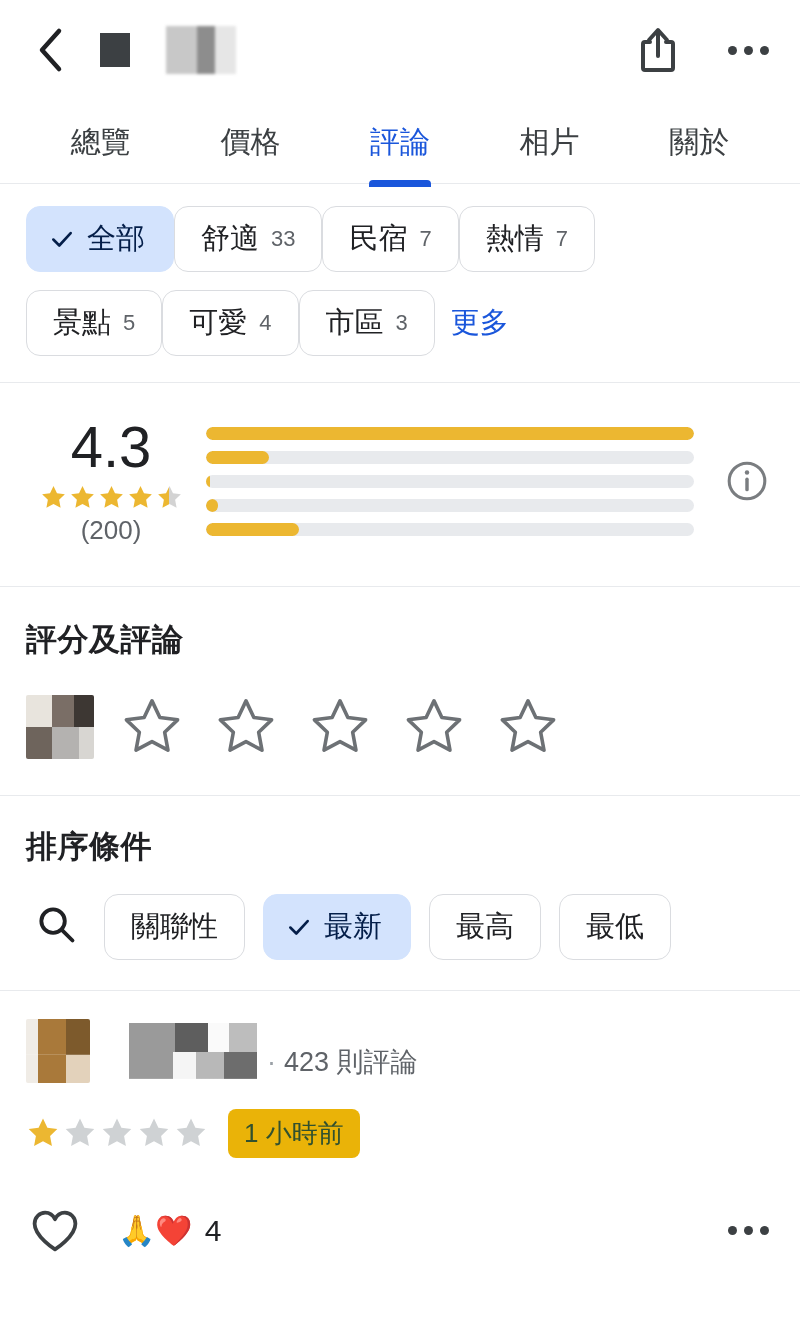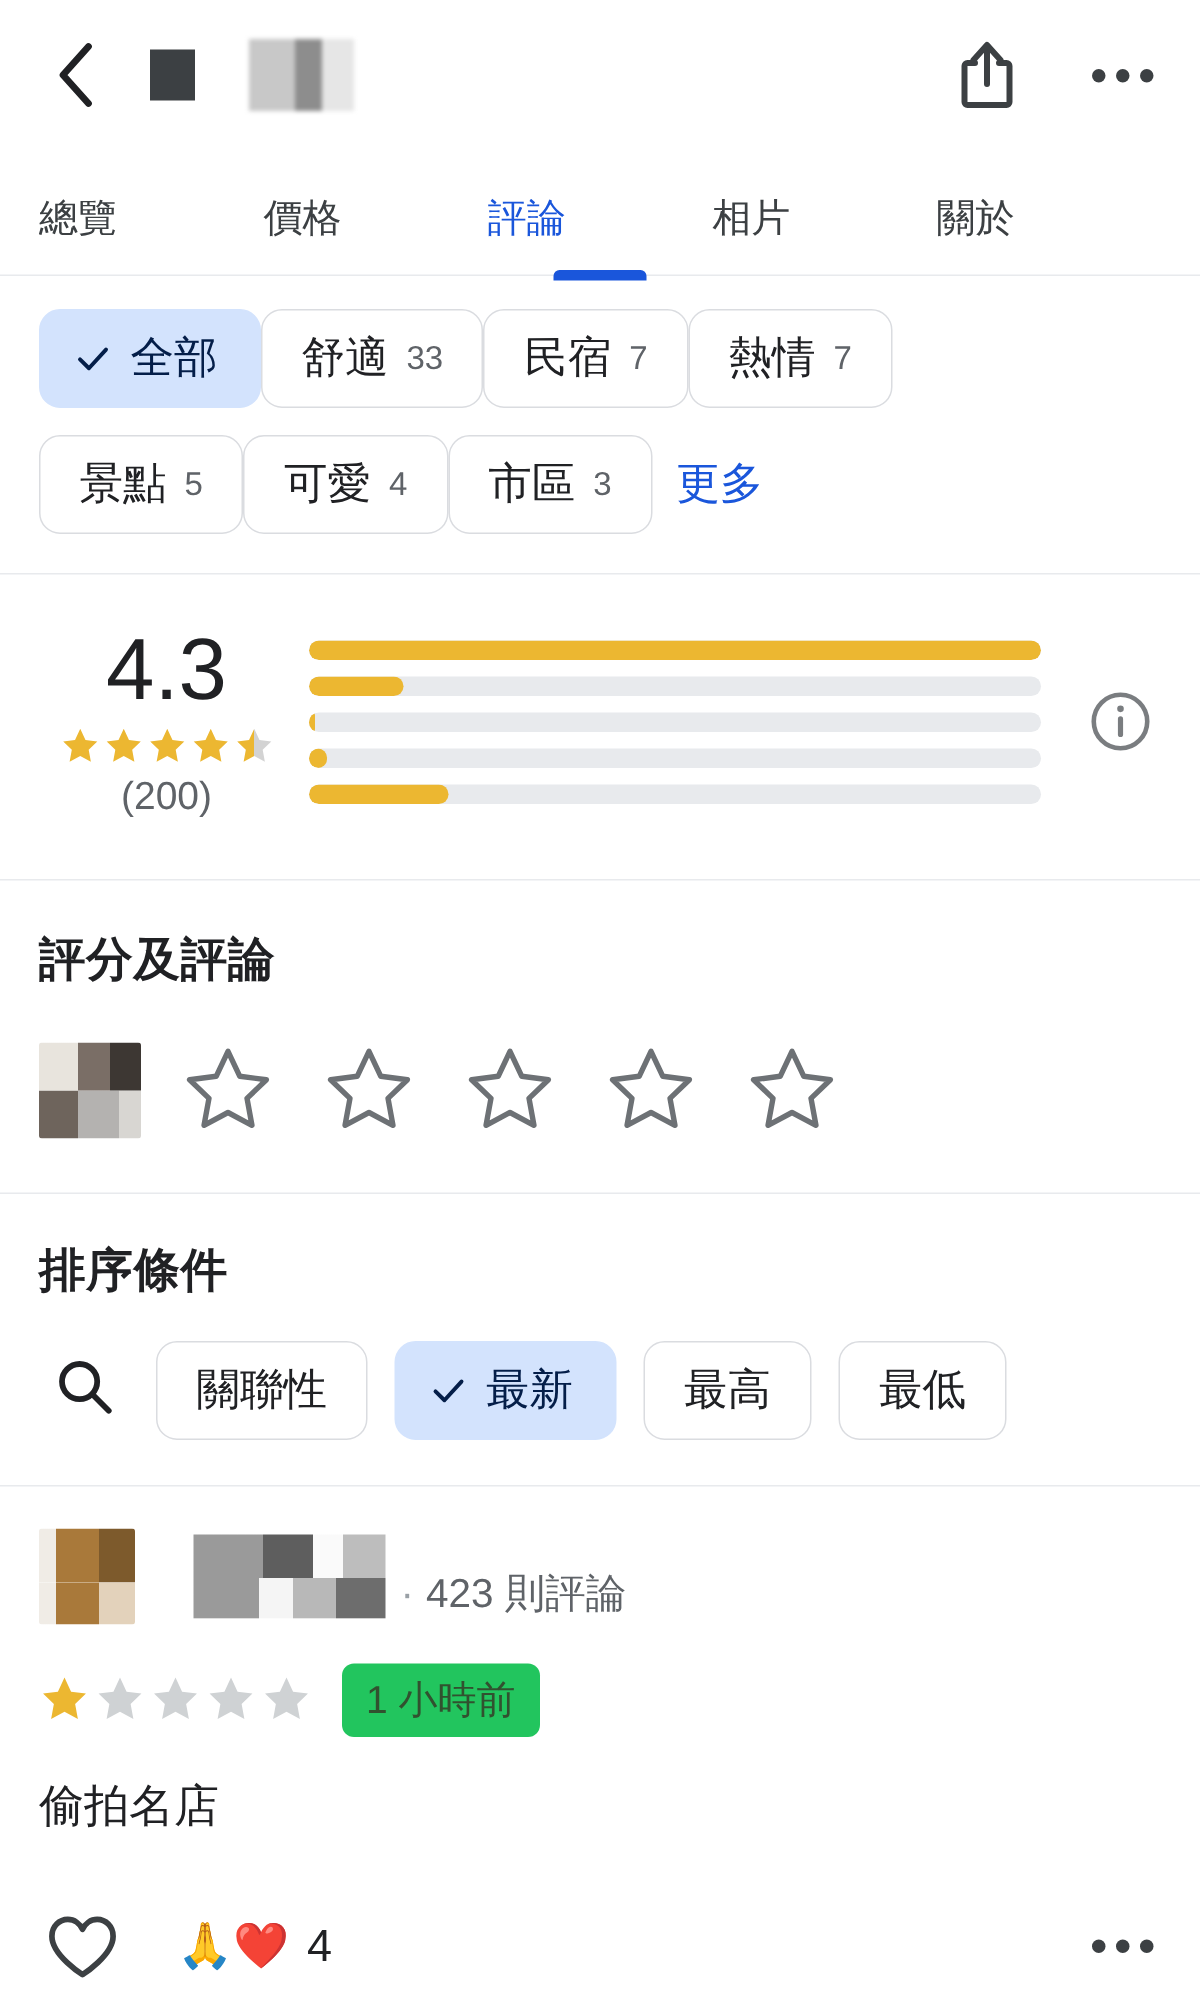--- a/index.html
+++ b/index.html
@@ -64,21 +64,22 @@
   
   .tabs {
     display: flex; align-items: flex-end;
     height: 84px;
     padding: 0 26px;
     border-bottom: 1px solid #e8eaed;
     position: relative;
   }
   .tab {
     flex: 1 1 0;
-    font-size: 26px;
+    text-align: center;
+    font-size: 30px;
     color: #3c4043;
     padding-bottom: 20px;
     position: relative;
     white-space: nowrap;
   }
   .tab.active { color: #1a56db; font-weight: 500; }
   .tab.active::after {
     content: "";
     position: absolute;
     left: 50%; transform: translateX(-50%);
@@ -181,21 +182,21 @@
     filter: blur(0.4px);
   }
   .rev-sub {
     font-size: 27px; color: #5f6368; white-space: nowrap; margin-left: 10px;
     position: relative; top: 11px;
   }
   .rev-sub .sep { color: #9aa0a6; margin-right: 8px; }
   .rev-rating { display: flex; align-items: center; gap: 20px; margin-top: 26px; }
   .rev-stars { display: flex; gap: 3px; }
   .time-badge {
-    background: #22c55e; color: #31512f;
+    background: #eab308; color: #31512f;
     font-size: 26px;
     padding: 7px 16px; border-radius: 8px;
     white-space: nowrap;
   }
   .rev-text { font-size: 30px; color: #202124; margin-top: 26px; }
   .rev-actions {
     display: flex; align-items: center;
     margin-top: 44px;
     padding-bottom: 20px;
   }
@@ -420,21 +421,20 @@
         <svg width="34" height="34" viewBox="0 0 24 24">
             <path d="M12 1.7l3.1 6.6 7 .9-5.1 4.9 1.3 7.1L12 17.8l-6.3 3.4 1.3-7.1L1.9 9.2l7-.9z" fill="#cfd2d4"></path>
           </svg>
         <svg width="34" height="34" viewBox="0 0 24 24">
             <path d="M12 1.7l3.1 6.6 7 .9-5.1 4.9 1.3 7.1L12 17.8l-6.3 3.4 1.3-7.1L1.9 9.2l7-.9z" fill="#cfd2d4"></path>
           </svg>
       </div>
       <div class="time-badge">1 小時前</div>
     </div>
 
-    <div class="rev-text">偷拍名店</div>
 
     <div class="rev-actions">
       <div class="heart-btn">
         <svg width="48" height="44" viewBox="0 0 24 22" aria-hidden="true">
           <path d="M12 20.2 C 12 20.2 1.8 13.8 1.8 7.4 C 1.8 4.1 4.3 1.8 7.1 1.8 C 9.3 1.8 11.1 3.2 12 5.1 C 12.9 3.2 14.7 1.8 16.9 1.8 C 19.7 1.8 22.2 4.1 22.2 7.4 C 22.2 13.8 12 20.2 12 20.2 Z" fill="none" stroke="#3c4043" stroke-width="1.9" stroke-linejoin="round"></path>
         </svg>
       </div>
       <div class="reactions">
         <span class="emo">🙏❤️</span>
         <span class="rcount">4</span>

